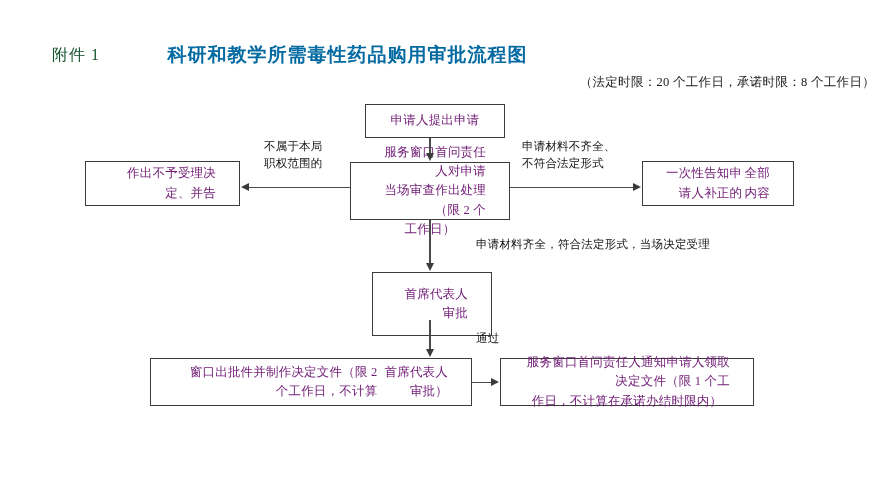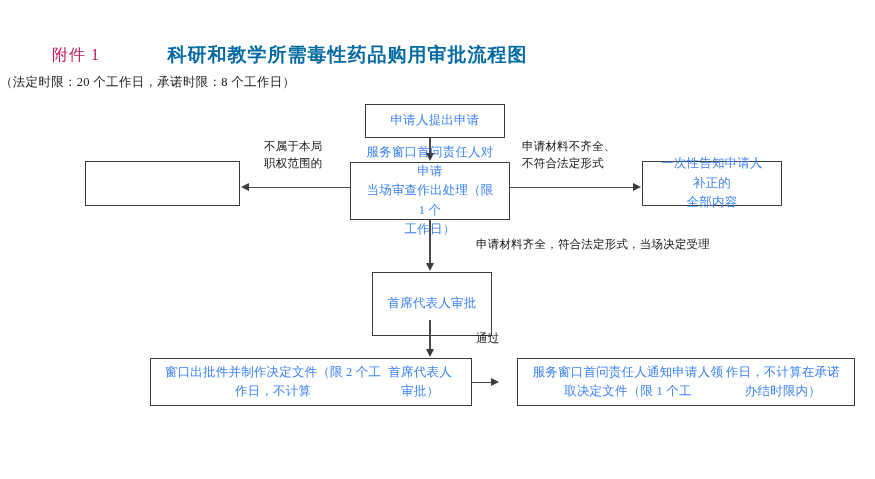--- a/index.html
+++ b/index.html
@@ -19,58 +19,58 @@
     background: #ffffff;
     overflow: hidden;
   }
   
   .attach-label {
     position: absolute;
     left: 52px;
     top: 45px;
     font-size: 16px;
     letter-spacing: 1px;
-    color: #be185d;
+    color: #14532d;
     white-space: nowrap;
   }
   .doc-title {
     position: absolute;
     left: 0;
     top: 42px;
     width: 695px;
     text-align: center;
     font-size: 19px;
     font-weight: bold;
     letter-spacing: 1px;
     color: #0369a1;
   }
   .doc-subtitle {
     position: absolute;
     left: 0;
     top: 74px;
     width: 875px;
-    text-align: left;
+    text-align: right;
     font-size: 12.5px;
     color: #1a1a1a;
     letter-spacing: 0.3px;
   }
   
   .node {
     position: absolute;
     box-sizing: border-box;
     border: 1.6px solid #3b3b3b;
     background: #ffffff;
     display: flex;
     align-items: center;
     justify-content: center;
-    text-align: center;
+    text-align: right;
     font-size: 12.5px;
     line-height: 1.55;
-    color: #3b82f6;
-    padding: 2px 13px;
+    color: #701a75;
+    padding: 2px 23px;
     letter-spacing: 0.2px;
   }
   .node span { display: block; }
   
   .edge-label {
     position: absolute;
     font-size: 11.5px;
     line-height: 1.5;
     color: #141414;
     white-space: pre-line;
@@ -112,42 +112,43 @@
   <div class="attach-label">附件 1</div>
   <div class="doc-title">科研和教学所需毒性药品购用审批流程图</div>
   <div class="doc-subtitle">（法定时限：20 个工作日，承诺时限：8 个工作日）</div>
 
   <div class="node" style="left:365px; top:104px; width:140px; height:34px;">
     <span>申请人提出申请</span>
   </div>
 
   <div class="node" style="left:350px; top:162px; width:160px; height:58px; flex-direction:column; justify-content:center;">
     <span>服务窗口首问责任人对申请</span>
-    <span>当场审查作出处理（限 1 个</span>
+    <span>当场审查作出处理（限 2 个</span>
     <span>工作日）</span>
   </div>
 
   <div class="node" style="left:85px; top:161px; width:155px; height:45px; flex-direction:column; justify-content:center;">
+    <span>作出不予受理决定、并告</span>
   </div>
 
-  <div class="node" style="left:642px; top:161px; width:140px; height:45px; flex-direction:column; justify-content:center;">
+  <div class="node" style="left:642px; top:161px; width:152px; height:45px; flex-direction:row; justify-content:center;">
     <span>一次性告知申请人补正的</span>
     <span>全部内容</span>
   </div>
 
   <div class="node" style="left:372px; top:272px; width:120px; height:64px; flex-direction:column; justify-content:center;">
     <span>首席代表人审批</span>
   </div>
 
   <div class="node" style="left:150px; top:358px; width:322px; height:48px; flex-direction:row; justify-content:center;">
     <span>窗口出批件并制作决定文件（限 2 个工作日，不计算</span>
     <span>首席代表人审批）</span>
   </div>
 
-  <div class="node" style="left:500px; top:358px; width:338px; height:48px; flex-direction:row; justify-content:center;margin-left:17px;">
+  <div class="node" style="left:500px; top:358px; width:254px; height:48px; flex-direction:column; justify-content:center;">
     <span>服务窗口首问责任人通知申请人领取决定文件（限 1 个工</span>
     <span>作日，不计算在承诺办结时限内）</span>
   </div>
 
   <div class="conn v" style="left:429px; top:138px; height:16px;"></div>
   <div class="arrow down" style="left:425.5px; top:153px;"></div>
 
   <div class="conn h" style="left:249px; top:186.5px; width:101px;"></div>
   <div class="arrow left" style="left:241px; top:183px;"></div>
 

